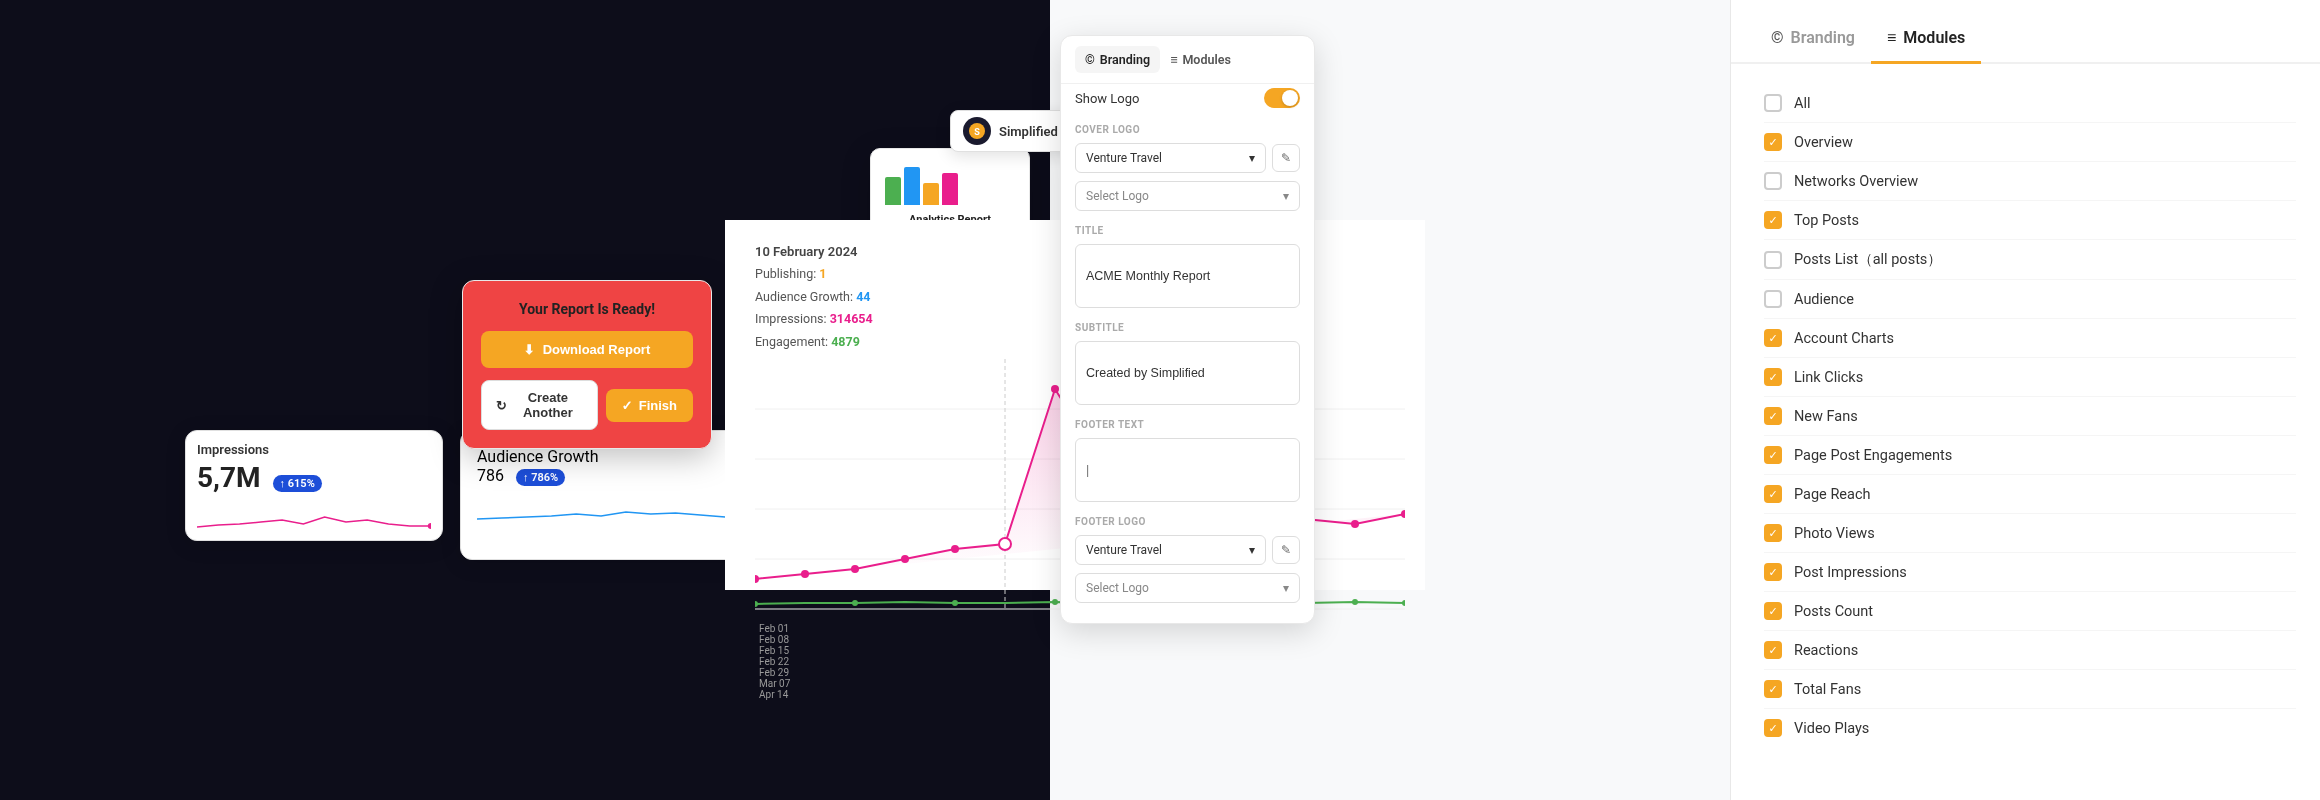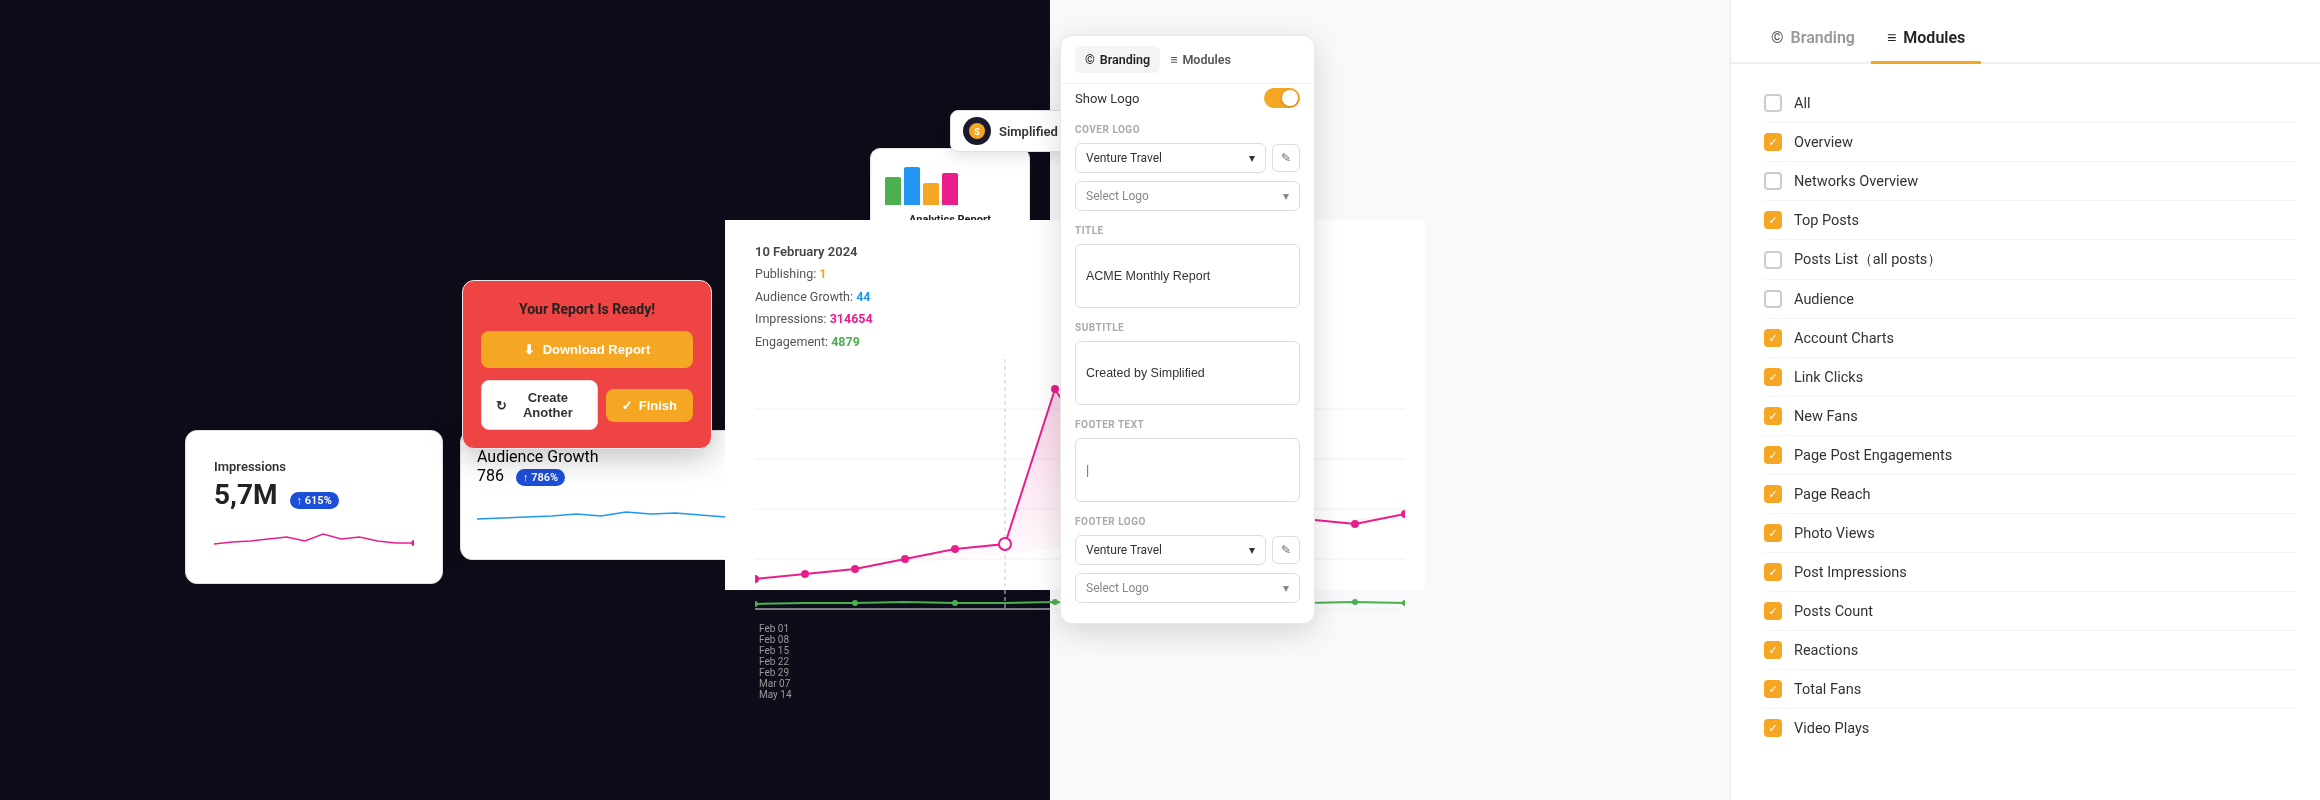--- a/index.html
+++ b/index.html
@@ -31,24 +31,24 @@
       height: 800px;
       background: #f8f9fa;
     }
 
     
     .impressions-card {
       position: absolute;
       left: 185px;
       top: 430px;
       width: 258px;
-      height: 154px;
+      height: 111px;
       background: white;
       border-radius: 12px;
-      padding: 28px;
+      padding: 11px;
       border: 1.5px solid #e0e0e0;
       box-shadow: 0 4px 20px rgba(0,0,0,0.15);
     }
 
     .impressions-card .card-title {
       font-size: 13px;
       color: #333;
       font-weight: 600;
       margin-bottom: 4px;
     }
@@ -720,21 +720,21 @@
       <circle cx="250" cy="185" r="6" fill="white" stroke="#e91e8c" stroke-width="2"></circle>
     </svg>
   </div>
   <div class="x-axis-labels">
     <span>Feb 01</span>
     <span>Feb 08</span>
     <span>Feb 15</span>
     <span>Feb 22</span>
     <span>Feb 29</span>
     <span>Mar 07</span>
-    <span>May 14</span>
+    <span>Apr 14</span>
   </div>
 </div>
 
 <div class="right-panel">
   <div class="right-panel-header">
     <div class="right-tab">
       <span class="copyright-icon">©</span>
       <span>Branding</span>
     </div>
     <div class="right-tab active">

